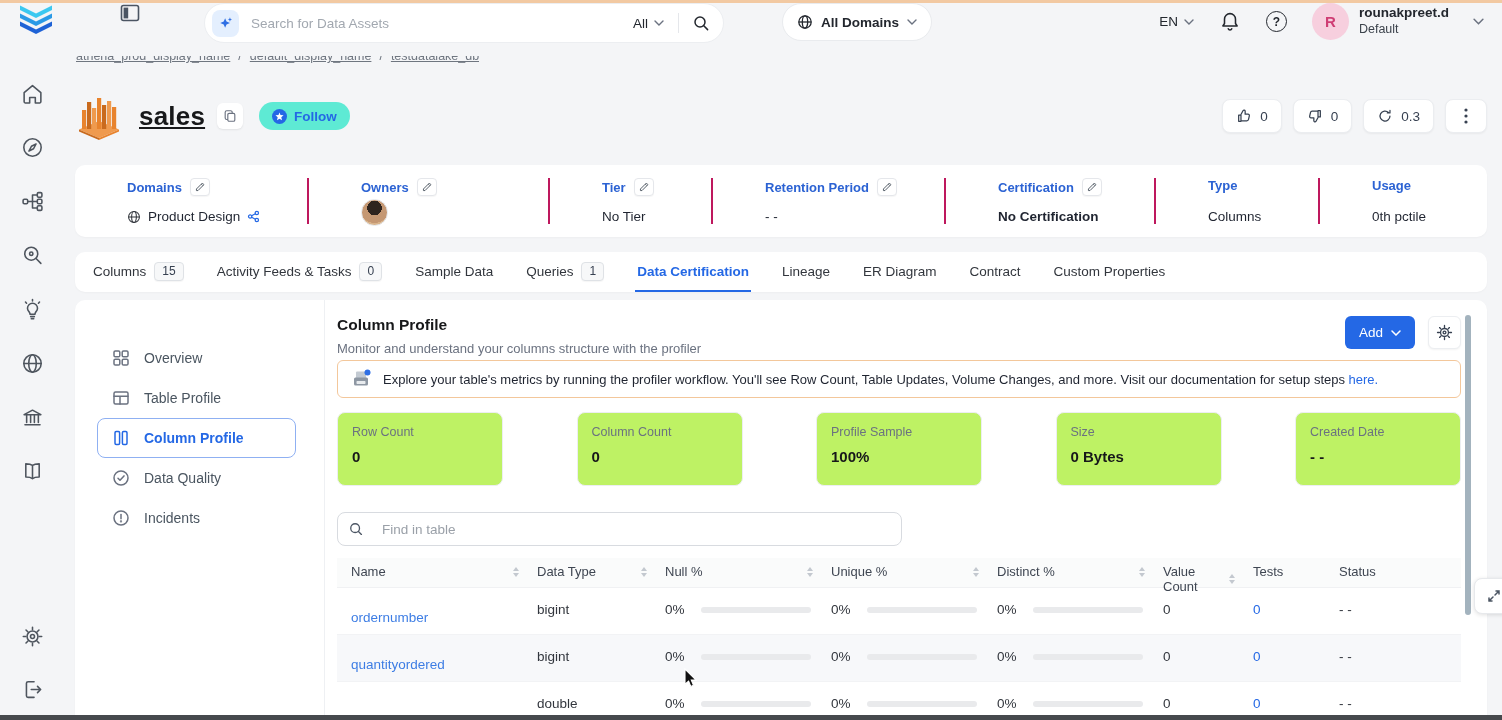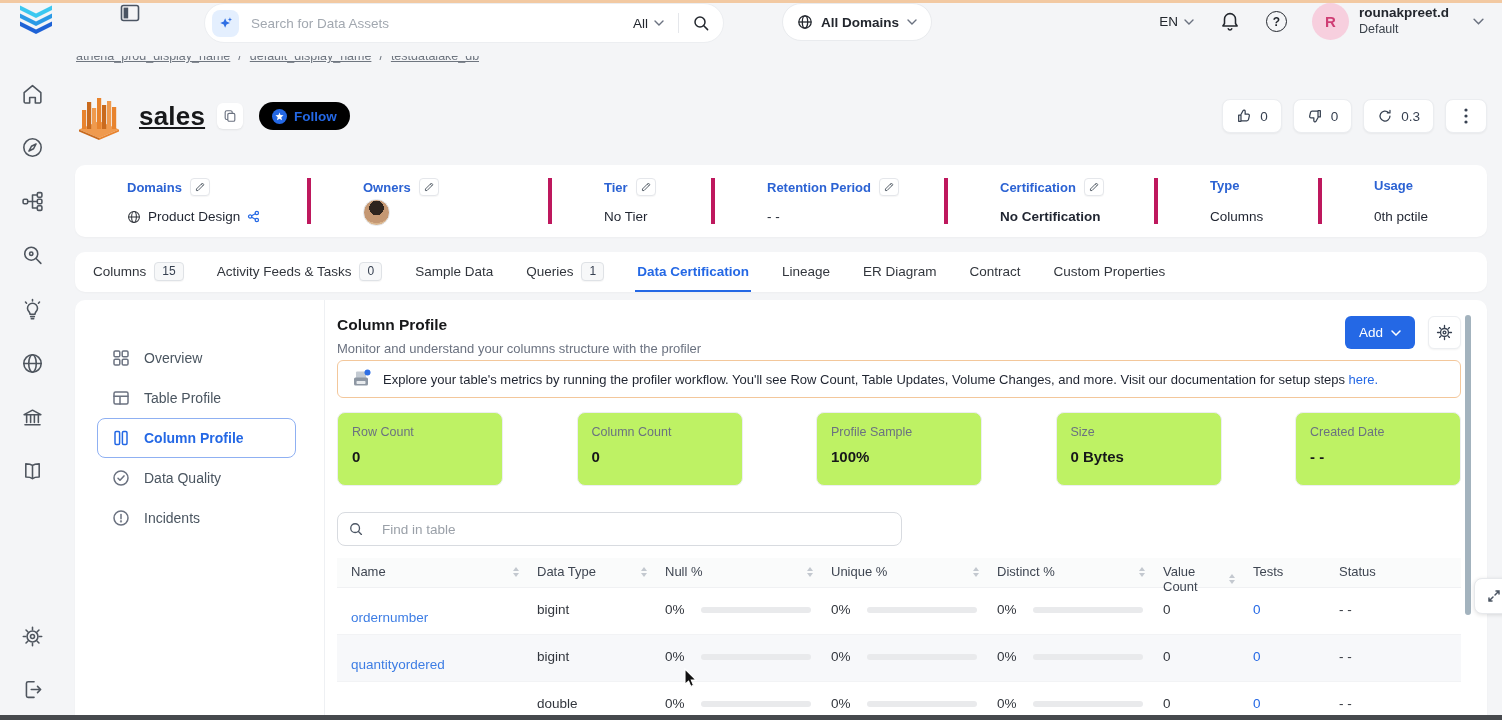--- a/index.html
+++ b/index.html
@@ -50,32 +50,32 @@
   
   .breadcrumb-clip { position:absolute; left:76px; top:56px; height:11px; overflow:hidden; z-index:2; }
   .breadcrumb-clip .inner { margin-top:-7px; font-size:12.5px; color:#6f7680; display:flex; gap:8px; white-space:nowrap; }
   .breadcrumb-clip .crumb { text-decoration:underline; cursor:pointer; }
 
   
   .entity-header { position:absolute; left:75px; top:88px; right:15px; height:56px; display:flex; align-items:center; }
   .entity-icon { width:48px; height:48px; }
   .entity-title { margin-left:16px; font-size:26px; font-weight:700; color:#17181a; letter-spacing:.2px;text-decoration:underline; }
   .copy-btn { margin-left:12px; width:26px; height:26px; border-radius:6px; background:#fff; display:flex; align-items:center; justify-content:center; color:#6b7280; cursor:pointer; box-shadow:0 1px 2px rgba(0,0,0,.08); }
-  .follow-pill { margin-left:16px; height:28px; border-radius:15px; background:#000000; display:flex; align-items:center; gap:7px; padding:0 13px; color:#2468e5; font-size:13.5px; font-weight:600; cursor:pointer; }
+  .follow-pill { margin-left:16px; height:28px; border-radius:15px; background:#5eead4; display:flex; align-items:center; gap:7px; padding:0 13px; color:#2468e5; font-size:13.5px; font-weight:600; cursor:pointer; }
   .follow-dot { width:15px; height:15px; border-radius:50%; background:#2468e5; display:flex; align-items:center; justify-content:center; }
   .entity-actions { margin-left:auto; display:flex; gap:11px; }
   .act-btn { height:34px; min-width:34px; background:#fff; border:1px solid #ebedf0; border-radius:8px; box-shadow:0 1px 2px rgba(0,0,0,.05); display:flex; align-items:center; gap:8px; padding:0 13px; font-size:13.5px; color:#374151; cursor:pointer; }
   .act-btn svg { width:16px; height:16px; stroke:#374151; fill:none; stroke-width:1.4; stroke-linecap:round; stroke-linejoin:round; }
   .kebab { padding:0 12px; }
   .kebab svg { fill:#374151; stroke:none; }
 
   
   .meta-card { position:absolute; left:75px; top:165px; width:1412px; height:72px; background:#fff; border-radius:10px; box-shadow:0 1px 2px rgba(0,0,0,.03); display:flex; align-items:center; }
   .meta-sec { height:46px; padding-left:52px; display:flex; flex-direction:column; justify-content:space-between; }
-  .meta-sec + .meta-sec { border-left:4px solid #be185d; }
+  .meta-sec + .meta-sec { border-left:2px solid #be185d; }
   .meta-label-row { display:flex; align-items:center; gap:8px; }
   .meta-label { font-size:13px; font-weight:700; color:#2b62d3; }
   .edit-btn { width:20px; height:18px; border:1px solid #e5e7eb; border-radius:4px; background:#fff; display:flex; align-items:center; justify-content:center; cursor:pointer; box-shadow:0 1px 1px rgba(0,0,0,.04); }
   .edit-btn svg { width:10px; height:10px; stroke:#57606a; fill:none; stroke-width:1.4; }
   .meta-value { font-size:13.5px; color:#1f2430; display:flex; align-items:center; gap:7px; }
   .owner-avatar { width:27px; height:27px; border-radius:50%; background:radial-gradient(circle at 50% 32%, #2e241e 0 34%, #c59873 35% 70%, #d9b48c 71%); border:1px solid #e5e7eb; position:relative; top:2px; }
   .w-domains { width:232px; } .w-owners { width:241px; } .w-tier { width:163px; }
   .w-retention { width:233px; } .w-cert { width:210px; } .w-type { width:164px; } .w-usage { flex:1; }
 
   

